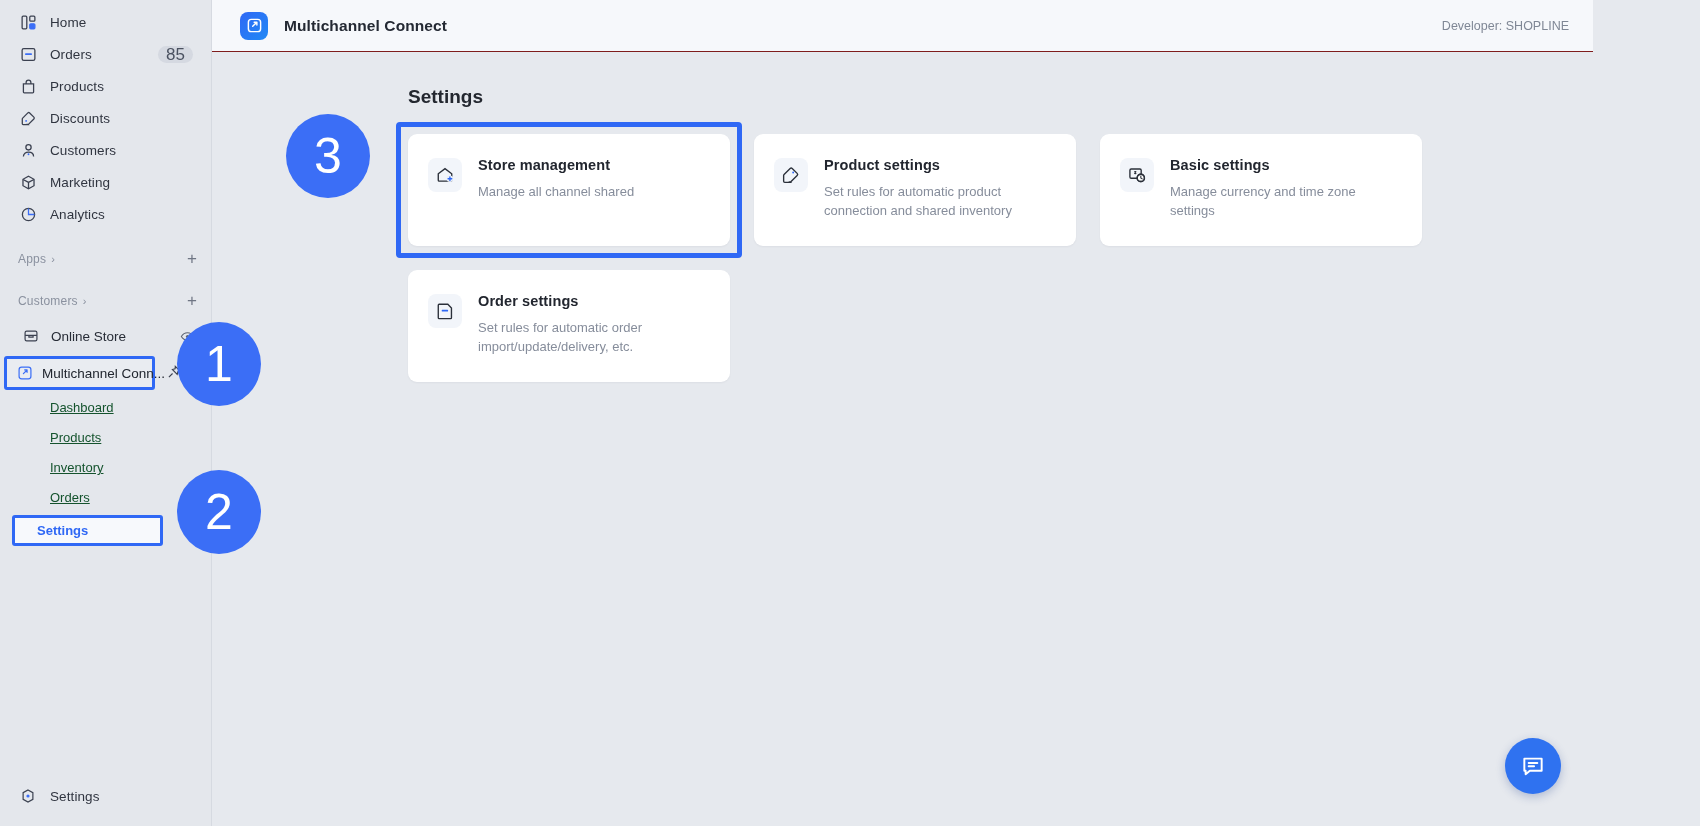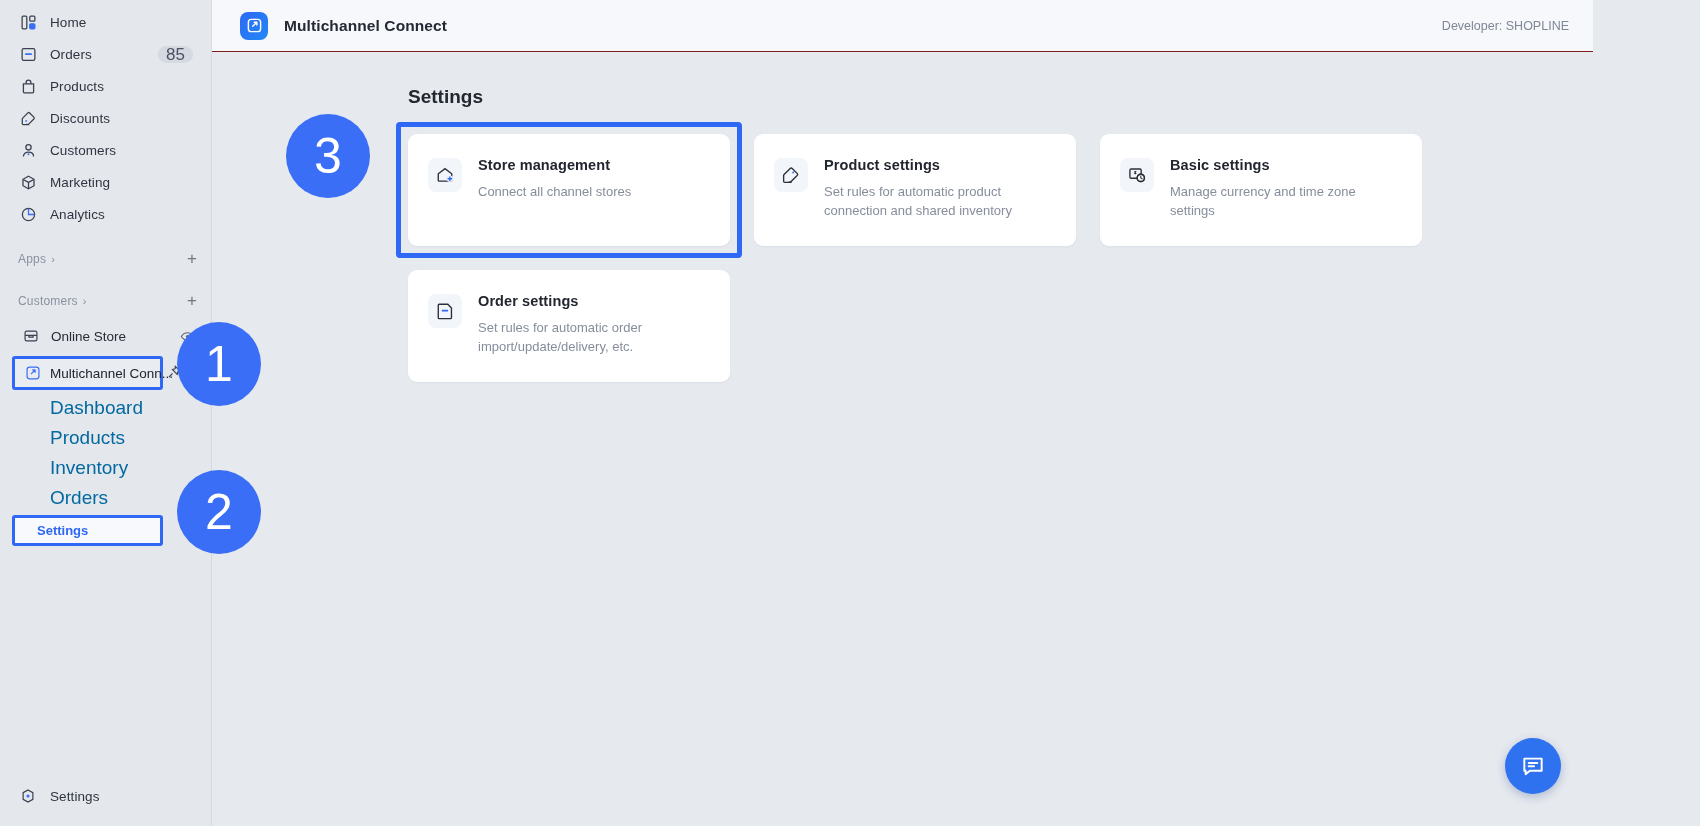--- a/index.html
+++ b/index.html
@@ -60,34 +60,34 @@
     height: 32px; margin: 2px 10px 2px 14px; padding: 0 6px 0 8px;
     border-radius: 8px; cursor: pointer; justify-content: flex-end;
   }
   .channel-item .ic { width: 18px; height: 18px; margin-right: 11px; display:flex; align-items:center; justify-content:center; flex:0 0 18px;}
   .channel-item .lbl { font-size: 13.5px; color: #272c36; white-space: nowrap; }
   .channel-item .eye { margin-left: auto; color: #5c6371; }
 
   
   .mc-wrap { position: relative; height: 36px; margin-top: 4px; }
   .mc-outline {
-    position: absolute; left: 12px; top: 0; width: 151px; height: 34px;
+    position: absolute; left: 4px; top: 0; width: 151px; height: 34px;
     border: 3px solid #2f68f5; border-radius: 3px;
     background: #e9ecf1;
     display: flex; align-items: center; padding-left: 9px;
   }
   .mc-outline .ic { width: 17px; height: 17px; margin-right: 9px; flex:0 0 17px; display:flex;align-items:center;justify-content:center;}
   .mc-outline .lbl { font-size: 13.5px; color: #21262f; white-space: nowrap; }
   .pin-icon { position: absolute; left: 166px; top: 8px; color: #3b4150; }
 
   .sub-item {
     height: 29px; display: flex; align-items: center;
     margin: 1px 10px 1px 14px; padding-left: 36px;
     border-radius: 8px; cursor: pointer;
-    font-size: 19px; color: #0369a1;
+    font-size: 13px; color: #14532d; text-decoration: underline;
   }
   
   .set-wrap { position: relative; height: 34px; margin-top: 3px; }
   .set-outline {
     position: absolute; left: 12px; top: 0; width: 151px; height: 31px;
     border: 3px solid #2f68f5; border-radius: 3px;
     background: #f7f9fc;
     display: flex; align-items: center; padding-left: 22px;
   }
   .set-outline .lbl { font-size: 13px; color: #2f68f5; font-weight: 600; }
@@ -346,21 +346,21 @@
             <div class="card">
               <span class="card-ic">
                 <svg width="20" height="20" viewBox="0 0 22 22" fill="none" stroke="#2b303a" stroke-width="1.5">
                   <path d="M3.6 9.6L11 4l7.4 5.6v7.1a1 1 0 0 1-1 1H4.6a1 1 0 0 1-1-1V9.6z"></path>
                   <circle cx="16.4" cy="15.1" r="3.6" fill="#e9eff9" stroke="none"></circle>
                   <path d="M16.4 13.1v4M14.4 15.1h4" stroke="#2f68f5" stroke-linecap="round"></path>
                 </svg>
               </span>
               <div class="card-txt">
                 <div class="card-title">Store management</div>
-                <div class="card-desc">Connect all channel stores</div>
+                <div class="card-desc">Manage all channel shared</div>
               </div>
             </div>
             <div class="card-hl"></div>
           </div>
 
           <div class="card">
             <span class="card-ic">
               <svg width="20" height="20" viewBox="0 0 22 22" fill="none" stroke="#2b303a" stroke-width="1.5">
                 <path d="M11.6 2.9h6.3a1.2 1.2 0 0 1 1.2 1.2v6.3a1.6 1.6 0 0 1-.47 1.13l-6.7 6.7a1.6 1.6 0 0 1-2.26 0l-5.46-5.46a1.6 1.6 0 0 1 0-2.26l6.7-6.7a1.6 1.6 0 0 1 1.13-.47z" transform="rotate(180 11 11)"></path>
                 <circle cx="13.4" cy="8.3" r="1.05" fill="#2f68f5" stroke="none"></circle>

